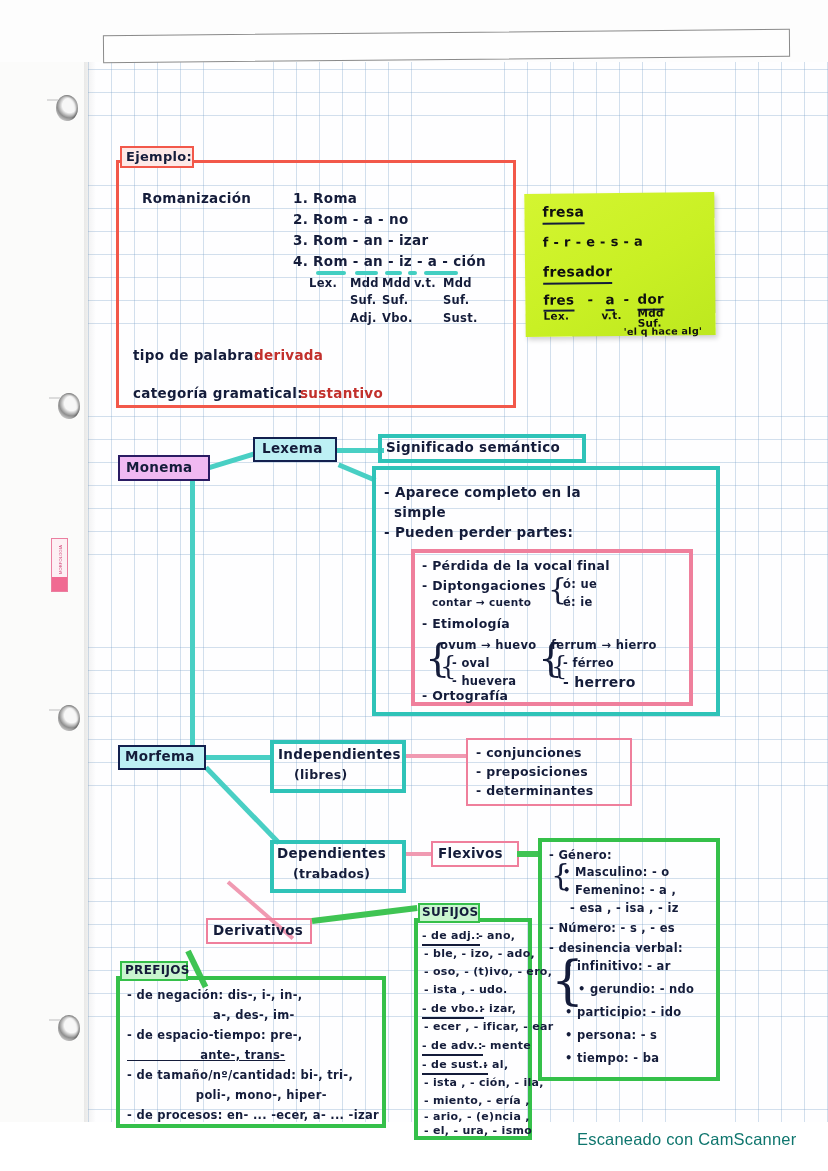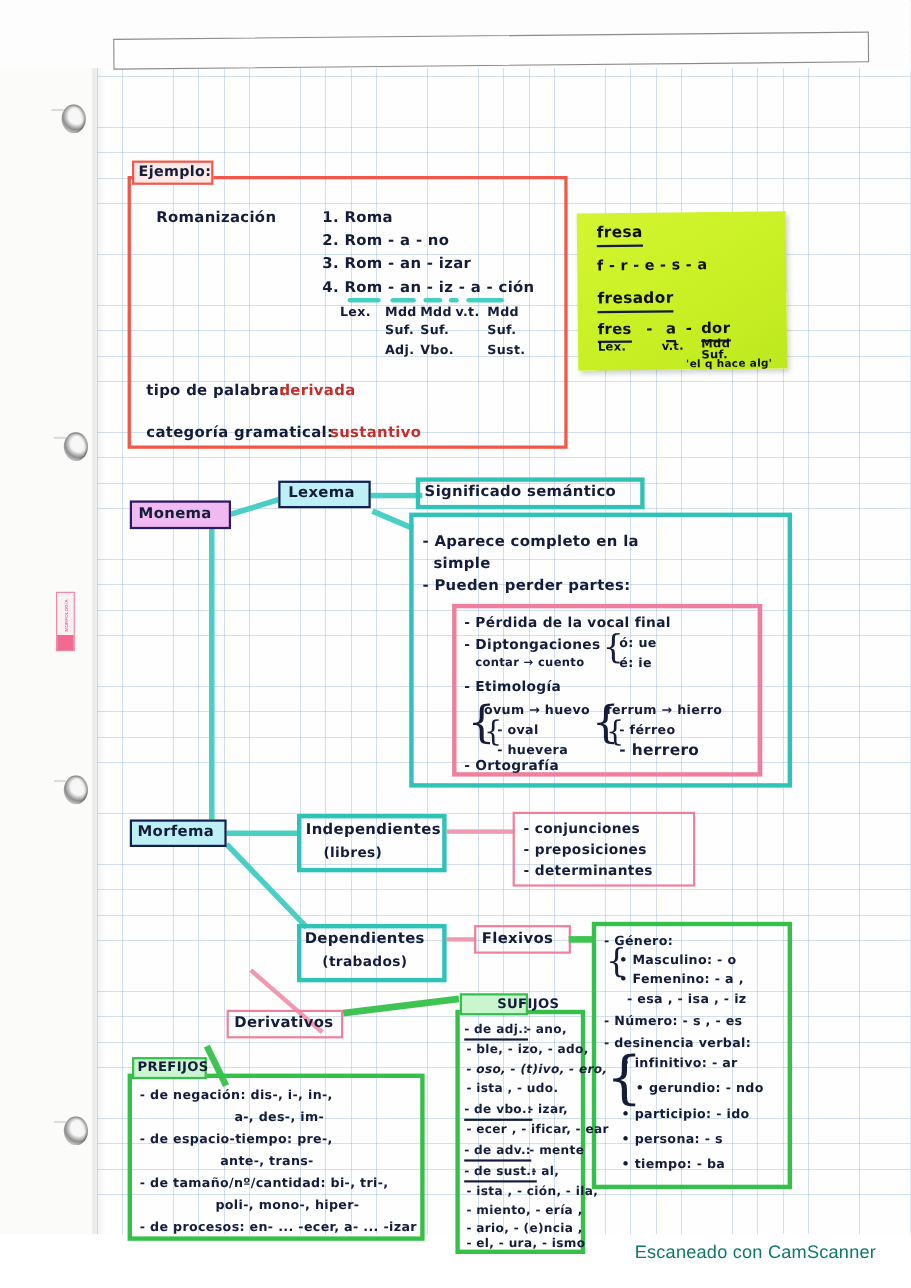--- a/index.html
+++ b/index.html
@@ -241,26 +241,26 @@
   <div class="hw xs" style="left:565px;top:1051px;font-size:11.5px;">• tiempo: - ba</div>
 
   <div class="box bx-pinkthin" style="left:206px;top:918px;width:106px;height:26px;"></div>
   <div class="hw" style="left:213px;top:922px;font-size:13.5px;">Derivativos</div>
 
   <div class="ln ln-green" style="left:312px;top:918px;width:106px;height:6px;transform:rotate(-7deg);transform-origin:left center;"></div>
   <div class="ln ln-green" style="left:188px;top:948px;width:40px;height:6px;transform:rotate(64deg);transform-origin:left center;"></div>
 
   <div class="box bx-green" style="left:414px;top:918px;width:118px;height:222px;"></div>
   <div class="box bx-greenlabel" style="left:418px;top:903px;width:62px;height:20px;"></div>
-  <div class="hw" style="left:422px;top:905px;font-size:12px;margin-left:30px;">SUFIJOS</div>
+  <div class="hw" style="left:422px;top:905px;font-size:12px;">SUFIJOS</div>
 
   <div class="hw xs ul" style="left:422px;top:929px;font-size:11px;">- de adj.:</div>
   <div class="hw xs" style="left:474px;top:929px;font-size:11px;"> - ano,</div>
   <div class="hw xs" style="left:424px;top:947px;font-size:11px;">- ble, - izo, - ado,</div>
-  <div class="hw xs" style="left:424px;top:965px;font-size:11px;font-style:italic;">- oso, - (t)ivo, - ero,</div>
+  <div class="hw xs" style="left:424px;top:965px;font-size:11px;">- oso, - (t)ivo, - ero,</div>
   <div class="hw xs" style="left:424px;top:983px;font-size:11px;">- ista , - udo.</div>
 
   <div class="hw xs ul" style="left:422px;top:1002px;font-size:11px;">- de vbo.:</div>
   <div class="hw xs" style="left:476px;top:1002px;font-size:11px;"> - izar,</div>
   <div class="hw xs" style="left:424px;top:1020px;font-size:11px;">- ecer , - ificar, - ear</div>
 
   <div class="hw xs ul" style="left:422px;top:1039px;font-size:11px;">- de adv.:</div>
   <div class="hw xs" style="left:477px;top:1039px;font-size:11px;"> - mente</div>
 
   <div class="hw xs ul" style="left:422px;top:1058px;font-size:11px;">- de sust.:</div>
@@ -270,19 +270,19 @@
   <div class="hw xs" style="left:424px;top:1110px;font-size:11px;">- ario, - (e)ncia ,</div>
   <div class="hw xs" style="left:424px;top:1124px;font-size:11px;">- el, - ura, - ismo</div>
 
   <div class="box bx-green" style="left:116px;top:976px;width:270px;height:152px;"></div>
   <div class="box bx-greenlabel" style="left:120px;top:961px;width:68px;height:20px;"></div>
   <div class="hw" style="left:125px;top:963px;font-size:12px;">PREFIJOS</div>
 
   <div class="hw xs" style="left:127px;top:988px;font-size:11.5px;">- de negación: dis-, i-, in-,</div>
   <div class="hw xs" style="left:127px;top:1008px;font-size:11.5px;">                    a-, des-, im-</div>
   <div class="hw xs" style="left:127px;top:1028px;font-size:11.5px;">- de espacio-tiempo: pre-,</div>
-  <div class="hw xs" style="left:127px;top:1048px;font-size:11.5px;">                 ante-, trans-</div>
+  <div class="hw xs" style="left:127px;top:1048px;font-size:11.5px;text-decoration:underline;">                 ante-, trans-</div>
   <div class="hw xs" style="left:127px;top:1068px;font-size:11.5px;">- de tamaño/nº/cantidad: bi-, tri-,</div>
   <div class="hw xs" style="left:127px;top:1088px;font-size:11.5px;">                poli-, mono-, hiper-</div>
   <div class="hw xs" style="left:127px;top:1108px;font-size:11.5px;">- de procesos: en- ... -ecer, a- ... -izar</div>
 
   <div class="camscanner">Escaneado con CamScanner</div>
 </div>
 
 </body></html>

